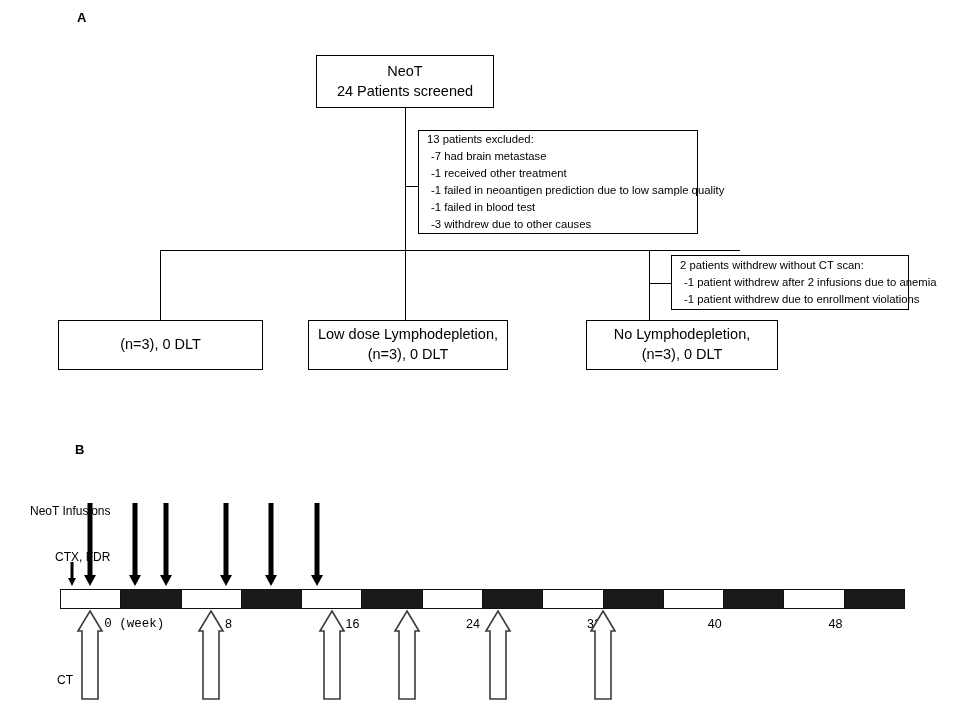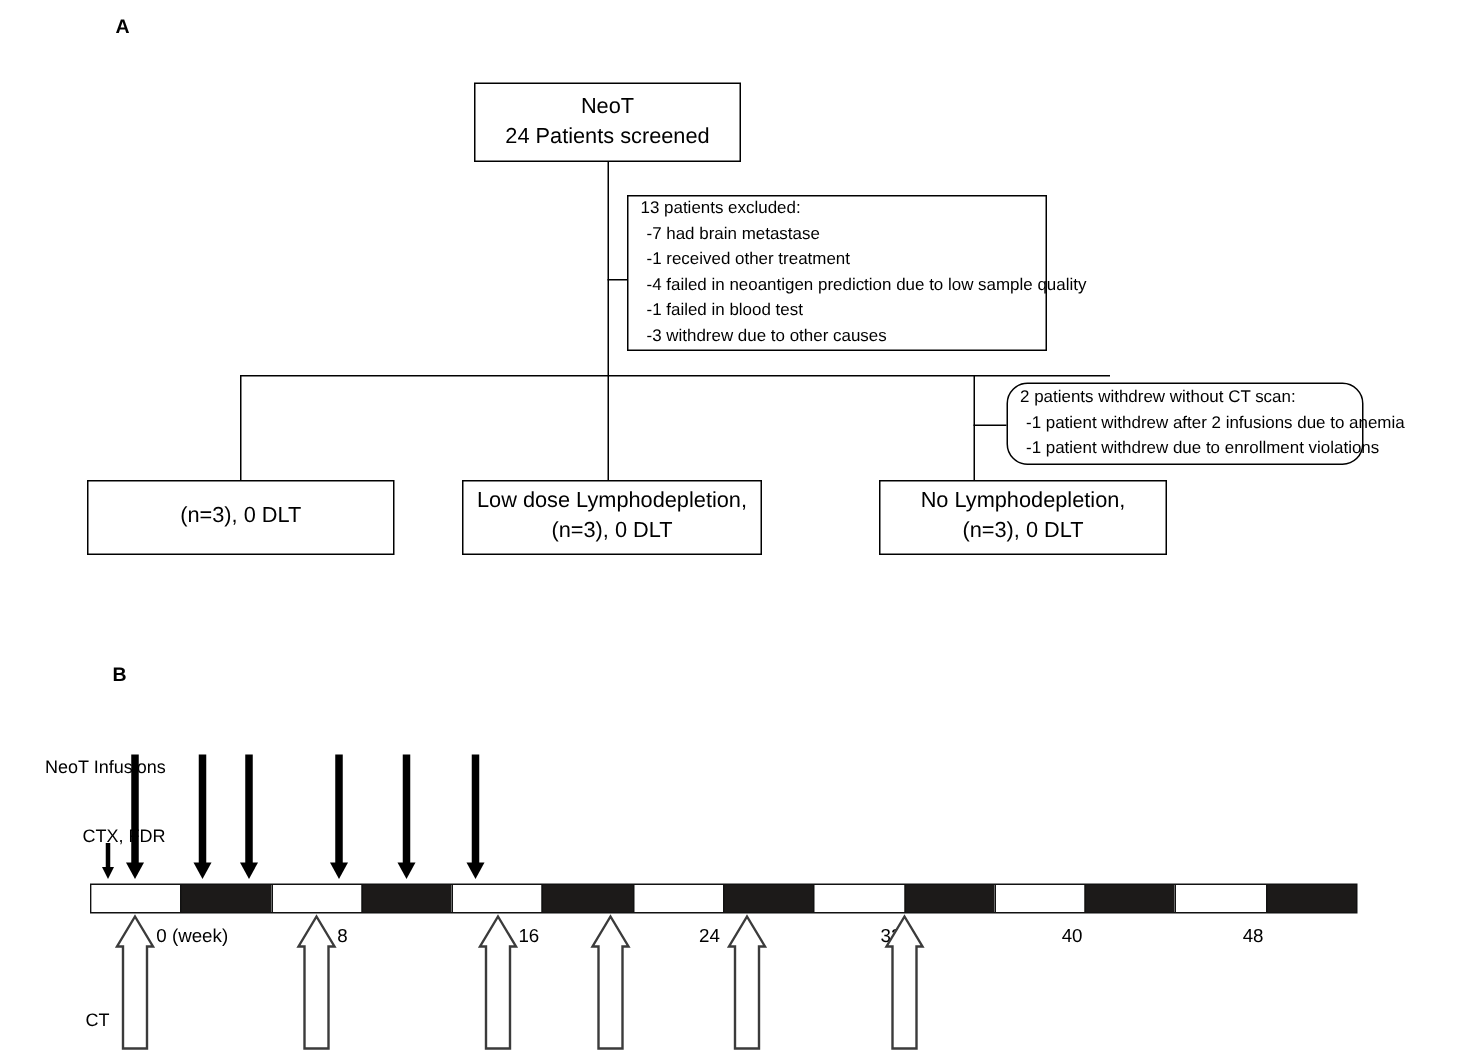--- a/index.html
+++ b/index.html
@@ -140,26 +140,26 @@
 
   <div class="box" style="left:316px; top:55px; width:178px; height:53px;">
     <span class="line">NeoT</span>
     <span class="line">24 Patients screened</span>
   </div>
 
   <div class="box left-align" style="left:418px; top:130px; width:280px; height:104px;">
     <span class="line">13 patients excluded:</span>
     <span class="line indent">-7 had brain metastase</span>
     <span class="line indent">-1 received other treatment</span>
-    <span class="line indent">-4 failed in neoantigen prediction due to low sample quality</span>
+    <span class="line indent">-1 failed in neoantigen prediction due to low sample quality</span>
     <span class="line indent">-1 failed in blood test</span>
     <span class="line indent">-3 withdrew due to other causes</span>
   </div>
 
-  <div class="box left-align" style="left:671px; top:255px; width:238px; height:55px;border-radius:14px;">
+  <div class="box left-align" style="left:671px; top:255px; width:238px; height:55px;">
     <span class="line">2 patients withdrew without CT scan:</span>
     <span class="line indent">-1 patient withdrew after 2 infusions due to anemia</span>
     <span class="line indent">-1 patient withdrew due to enrollment violations</span>
   </div>
 
   <div class="box" style="left:58px; top:320px; width:205px; height:50px;">
     <span class="line">(n=3), 0 DLT</span>
   </div>
   <div class="box" style="left:308px; top:320px; width:200px; height:50px;">
     <span class="line">Low dose Lymphodepletion,</span>
@@ -251,21 +251,21 @@
           <polygon points="12,0 24,20 20,20 20,88 4,88 4,20 0,20" fill="#ffffff" stroke="#3b3b3b" stroke-width="1.6" stroke-linejoin="miter"></polygon>
         </svg>
       </div>
       <div class="up-arrow" style="left: 591.214px; top: 611px; width: 24px; height: 88px;">
         <svg width="24" height="88" viewBox="0 0 24 88">
           <polygon points="12,0 24,20 20,20 20,88 4,88 4,20 0,20" fill="#ffffff" stroke="#3b3b3b" stroke-width="1.6" stroke-linejoin="miter"></polygon>
         </svg>
       </div>
     </div>
   <div id="tick-labels">
-      <div class="tick-label" style="top: 617px; left: 104.179px;">0 (week)</div>
+      <div class="tick-label" style="top: 617px; left: 104.179px; font-family: Liberation Mono, monospace;">0 (week)</div>
       <div class="tick-label" style="top: 617px; left: 224.893px;">8</div>
       <div class="tick-label" style="top: 617px; left: 345.607px;">16</div>
       <div class="tick-label" style="top: 617px; left: 466px;">24</div>
       <div class="tick-label" style="top: 617px; left: 587.036px;">32</div>
       <div class="tick-label" style="top: 617px; left: 707.75px;">40</div>
       <div class="tick-label" style="top: 617px; left: 828.464px;">48</div>
     </div>
 
 </div>
 

